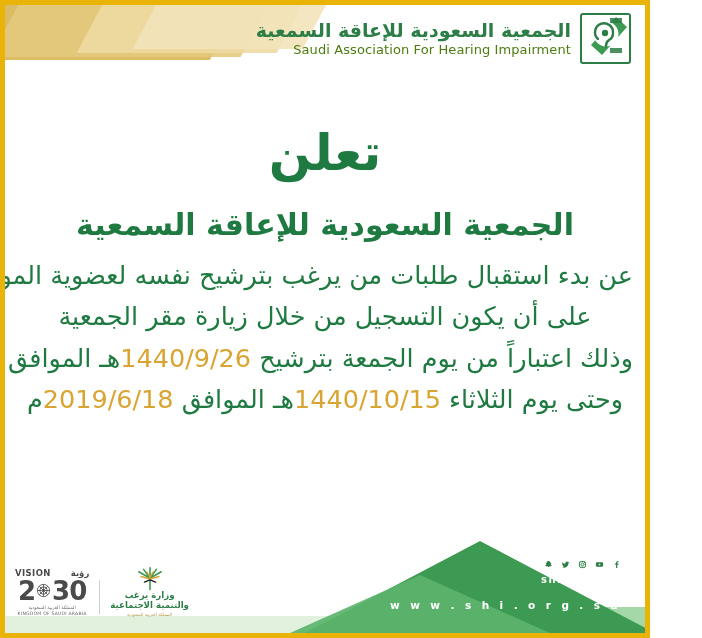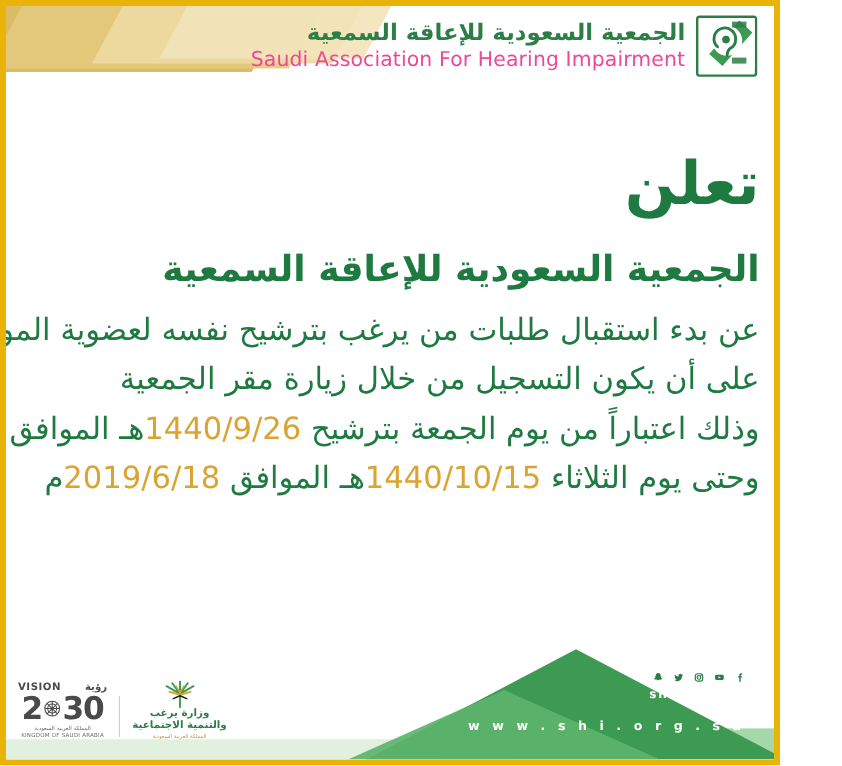--- a/index.html
+++ b/index.html
@@ -56,33 +56,33 @@
     direction:rtl;
   }
   .header-text{
     text-align:right;line-height:1.12;
   }
   .org-ar{
     font-size:19px;font-weight:bold;color:#2d7d46;
     letter-spacing:0px;white-space:nowrap;
   }
   .org-en{
-    font-size:17px;color:#ec4899;white-space:nowrap;
+    font-size:13px;color:#4d7c0f;white-space:nowrap;
     margin-top:2px;letter-spacing:.1px;
   }
   .assoc-logo{
     width:47px;height:47px;flex:0 0 47px;
     border:2px solid #2d7d46;border-radius:3px;
     position:relative;background:#ffffff;
   }
 
   
   .content{
     position:absolute;left:0;right:0;top:120px;
-    text-align:right;direction:rtl;
+    text-align:center;direction:rtl;
     padding:0 12px;box-sizing:border-box;
   }
   .headline{
     font-size:50px;font-weight:bold;color:#1f7a42;
     line-height:1.15;margin-bottom:22px;
   }
   .subhead{
     font-size:30px;color:#1f7a42;font-weight:bold;
     line-height:1.35;margin-bottom:10px;
   }

